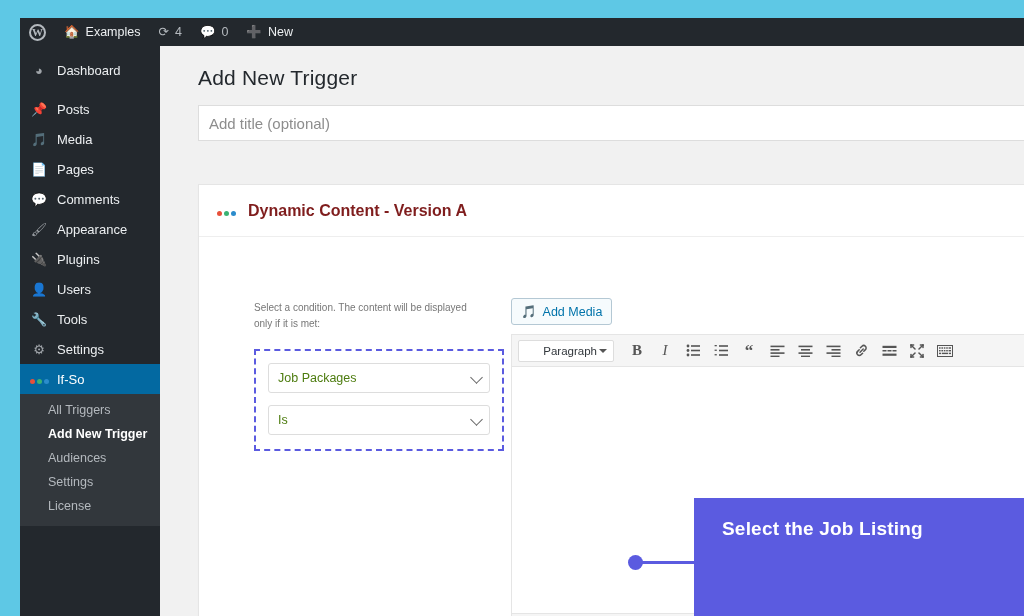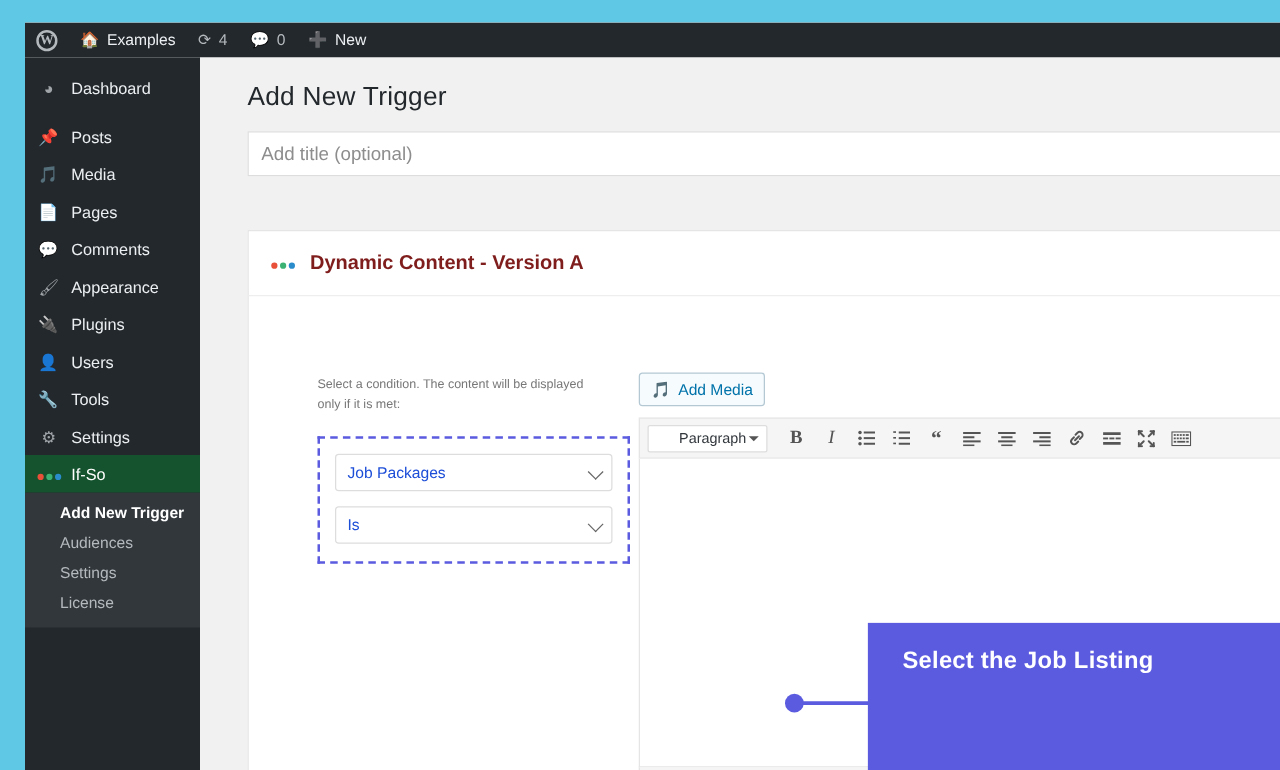--- a/index.html
+++ b/index.html
@@ -60,21 +60,21 @@
   }
   .menu-item {
     position: relative;
     display: flex; align-items: center; gap: 9px;
     height: 30px; padding: 0 10px;
     color: #eceff1; font-size: 13px;
     white-space: nowrap;
   }
   .menu-item.spaced { margin-top: 9px; }
   .menu-item.active {
-    background: #14532d; color: #fff; font-weight: normal;
+    background: #0369a1; color: #fff; font-weight: normal;
   }
   .menu-item.active::after {
     content: "";
     position: absolute; right: -8px; top: 50%;
     margin-top: -8px;
     border: 8px solid transparent;
     border-right-color: #f1f1f1;
   }
   .menu-ico {
     width: 18px; text-align: center;
@@ -149,21 +149,21 @@
     padding: 12px 12px 14px 12px;
     width: 250px;
   }
   .sel-wrap { position: relative; margin-bottom: 12px; }
   .sel-wrap:last-child { margin-bottom: 0; }
   .sel {
     width: 100%; height: 30px;
     padding: 0 26px 0 9px;
     border: 1px solid #ddd; border-radius: 3px;
     background: #fff;
-    font-size: 12.5px; color: #1d4ed8;
+    font-size: 12.5px; color: #4d7c0f;
     display: flex; align-items: center;
     font-family: "Liberation Sans", sans-serif;
   }
   .chev {
     position: absolute; right: 9px; top: 50%;
     margin-top: -5px;
     width: 9px; height: 9px;
     border-right: 1.6px solid #666;
     border-bottom: 1.6px solid #666;
     transform: rotate(45deg);
@@ -344,20 +344,21 @@
           <span class="dots">
             <i style="background:#e8503a"></i>
               <i style="background:#3bb273"></i>
               <i style="background:#2b8ccc"></i>
           </span>
         </span>
         <span>If-So</span>
       </div>
 
       <div id="submenu">
+        <a class="submenu-item">All Triggers</a>
         <a class="submenu-item current">Add New Trigger</a>
         <a class="submenu-item">Audiences</a>
         <a class="submenu-item">Settings</a>
         <a class="submenu-item">License</a>
       </div>
     </div>
 
     <div id="content">
 
       <h1 id="page-title">Add New Trigger</h1>

